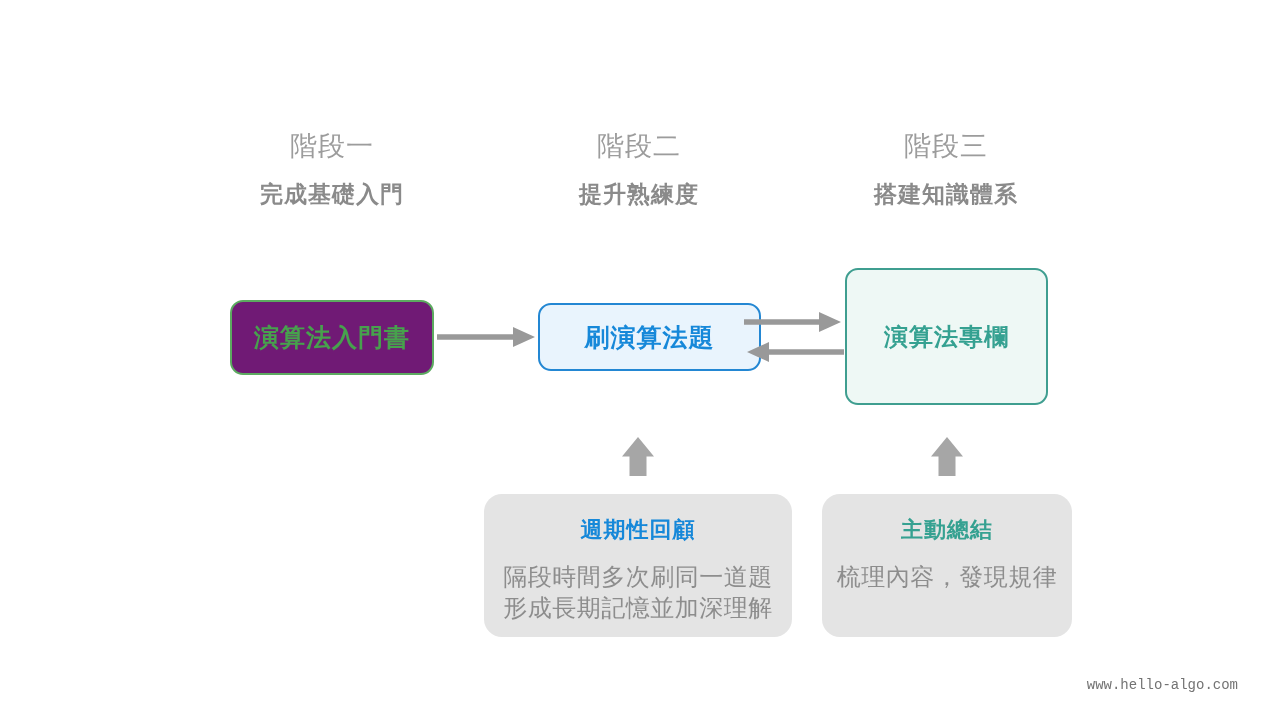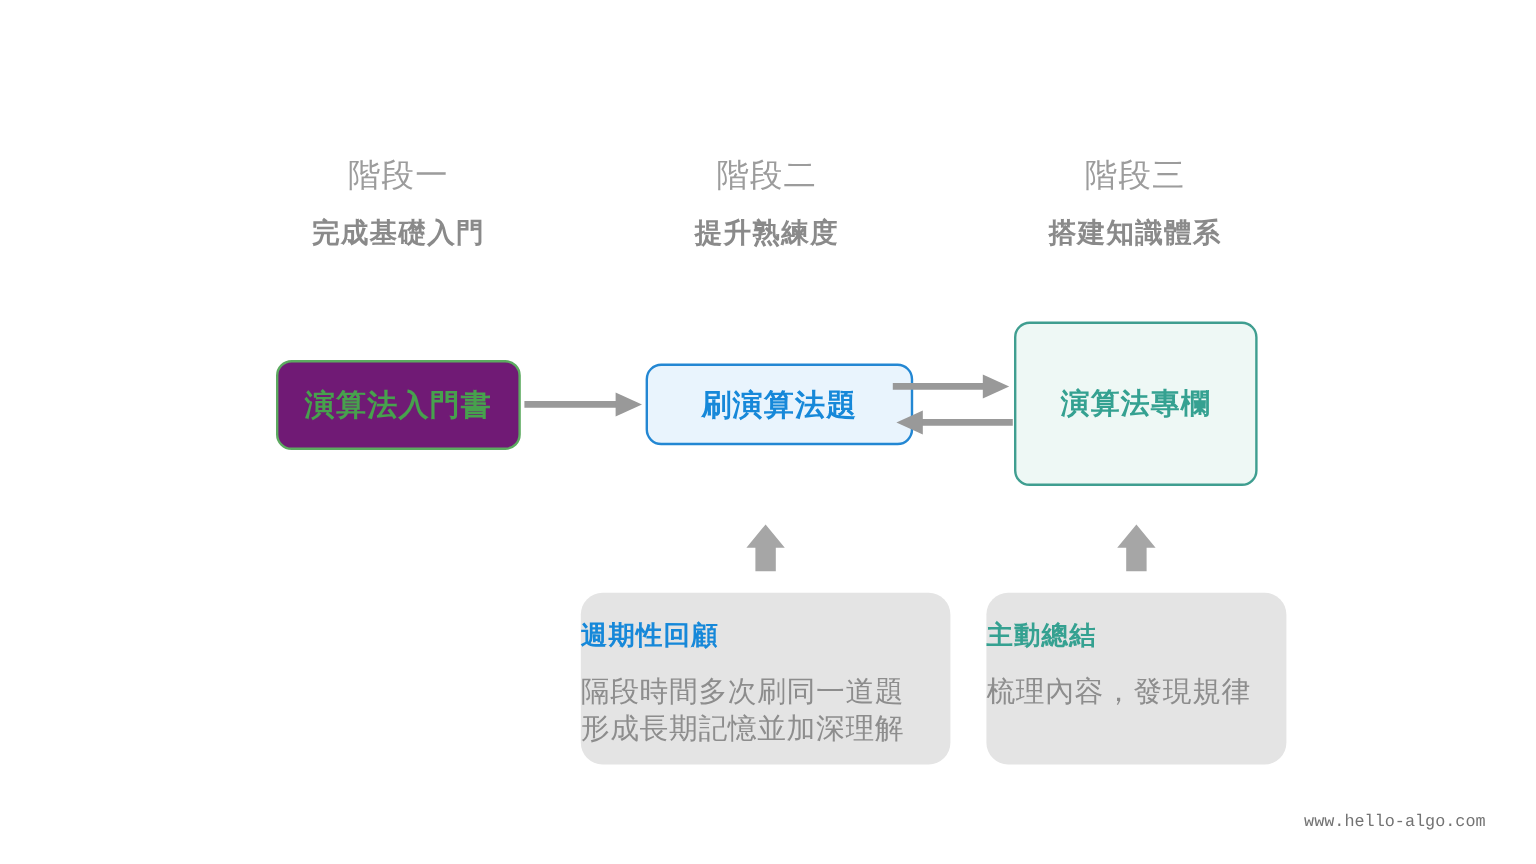--- a/index.html
+++ b/index.html
@@ -68,21 +68,21 @@
   }
   .box-teal .line { line-height: 39px; text-align: center; }
 
   
   .note-card {
     box-sizing: border-box;
     top: 494px;
     height: 143px;
     background: #e4e4e4;
     border-radius: 18px;
-    text-align: left;
+    text-align: center;
     padding-top: 22px;
   }
   .note-a { left: 484px; width: 308px; }
   .note-b { left: 822px; width: 250px; }
   .note-title {
     font-size: 22px;
     font-weight: 700;
     line-height: 28px;
     letter-spacing: 1px;
   }

